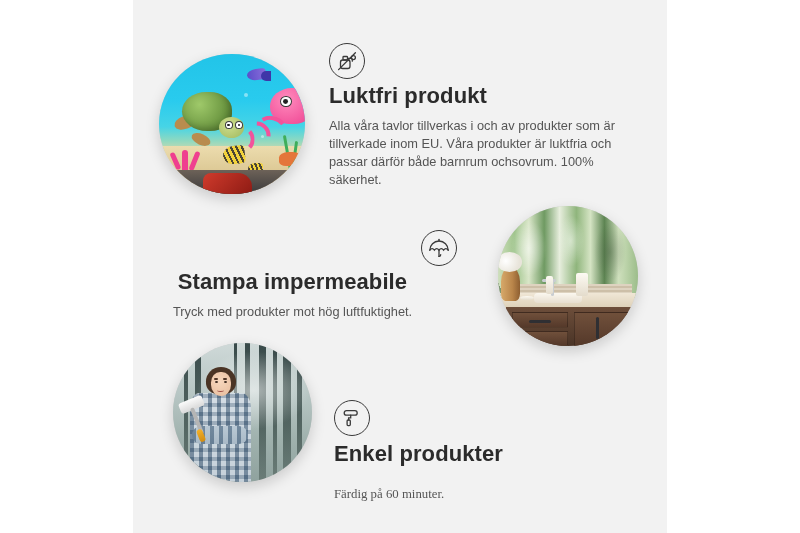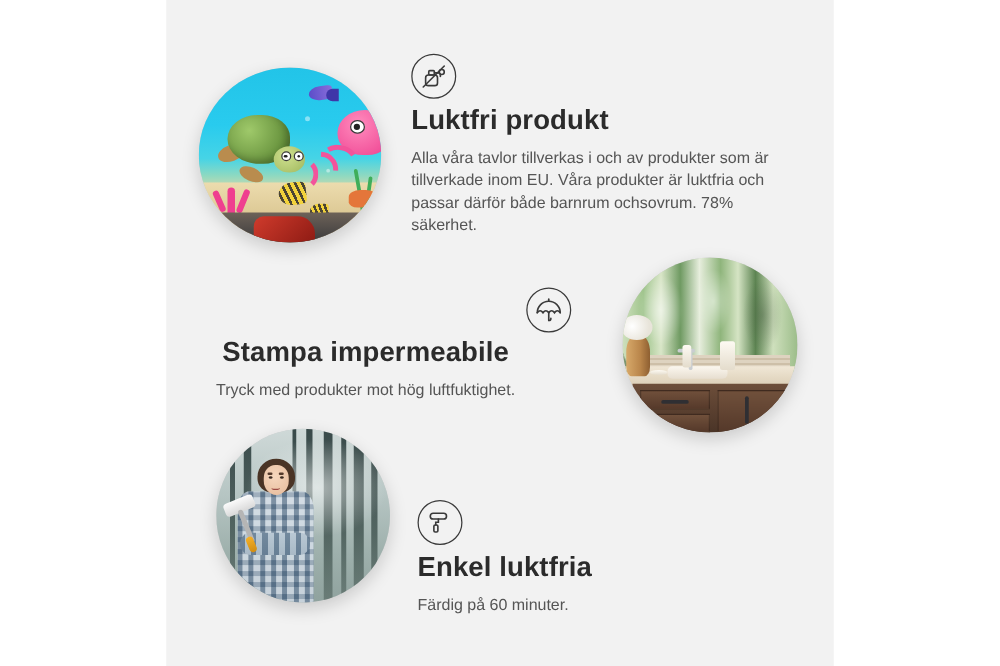--- a/index.html
+++ b/index.html
@@ -353,21 +353,21 @@
       <rect x="5.5" y="11" width="9.5" height="8.5" rx="2.2"></rect>
       <rect x="8" y="7.5" width="4.5" height="3.5" rx="0.8"></rect>
       <path d="M12.5 9.3h3.2a1.6 1.6 0 0 1 1.6 1.6v1.3"></path>
       <circle cx="18.4" cy="8.6" r="2"></circle>
       <line x1="3.6" y1="20.6" x2="20.4" y2="3.8"></line>
     </svg>
   </div>
 
   <div class="feature" style="left:329px; top:82px; width:290px;">
     <div class="ftitle">Luktfri produkt</div>
-    <div class="fbody" style="margin-top:7px;">Alla våra tavlor tillverkas i och av produkter som är tillverkade inom EU. Våra produkter är luktfria och passar därför både barnrum ochsovrum. 78% säkerhet.</div>
+    <div class="fbody" style="margin-top:7px;">Alla våra tavlor tillverkas i och av produkter som är tillverkade inom EU. Våra produkter är luktfria och passar därför både barnrum ochsovrum. 100% säkerhet.</div>
   </div>
 
   <div class="photo" style="left:498px; top:206px; width:140px; height:140px;">
     <div class="inner">
       <div class="bath-wall"></div>
       <div class="bath-backsplash"></div>
       <div class="bath-counter"></div>
       <div class="bath-sink"></div>
       <div class="faucet"></div>
       <div class="bath-vanity"></div>
@@ -430,17 +430,17 @@
 
   <div class="icon-badge" style="left:334px; top:400px;">
     <svg width="24" height="24" viewBox="0 0 24 24" fill="none" stroke="#3a3a3a" stroke-width="1.3" stroke-linecap="round">
       <rect x="4.2" y="4.6" width="13" height="4.6" rx="2.3"></rect>
       <path d="M10.7 9.2v2.6h-2.1v2.1"></path>
       <rect x="7.1" y="14" width="3.2" height="5.6" rx="1"></rect>
     </svg>
   </div>
 
   <div class="feature" style="left:334px; top:440px; width:290px;">
-    <div class="ftitle">Enkel luktfria</div>
-    <div class="fbody" style="margin-top:7px;">Färdig på 60 minuter.</div>
+    <div class="ftitle">Enkel produkter</div>
+    <div class="fbody" style="margin-top:17px;font-family:Liberation Serif, serif;">Färdig på 60 minuter.</div>
   </div>
 
 </div>
 
 </body></html>

